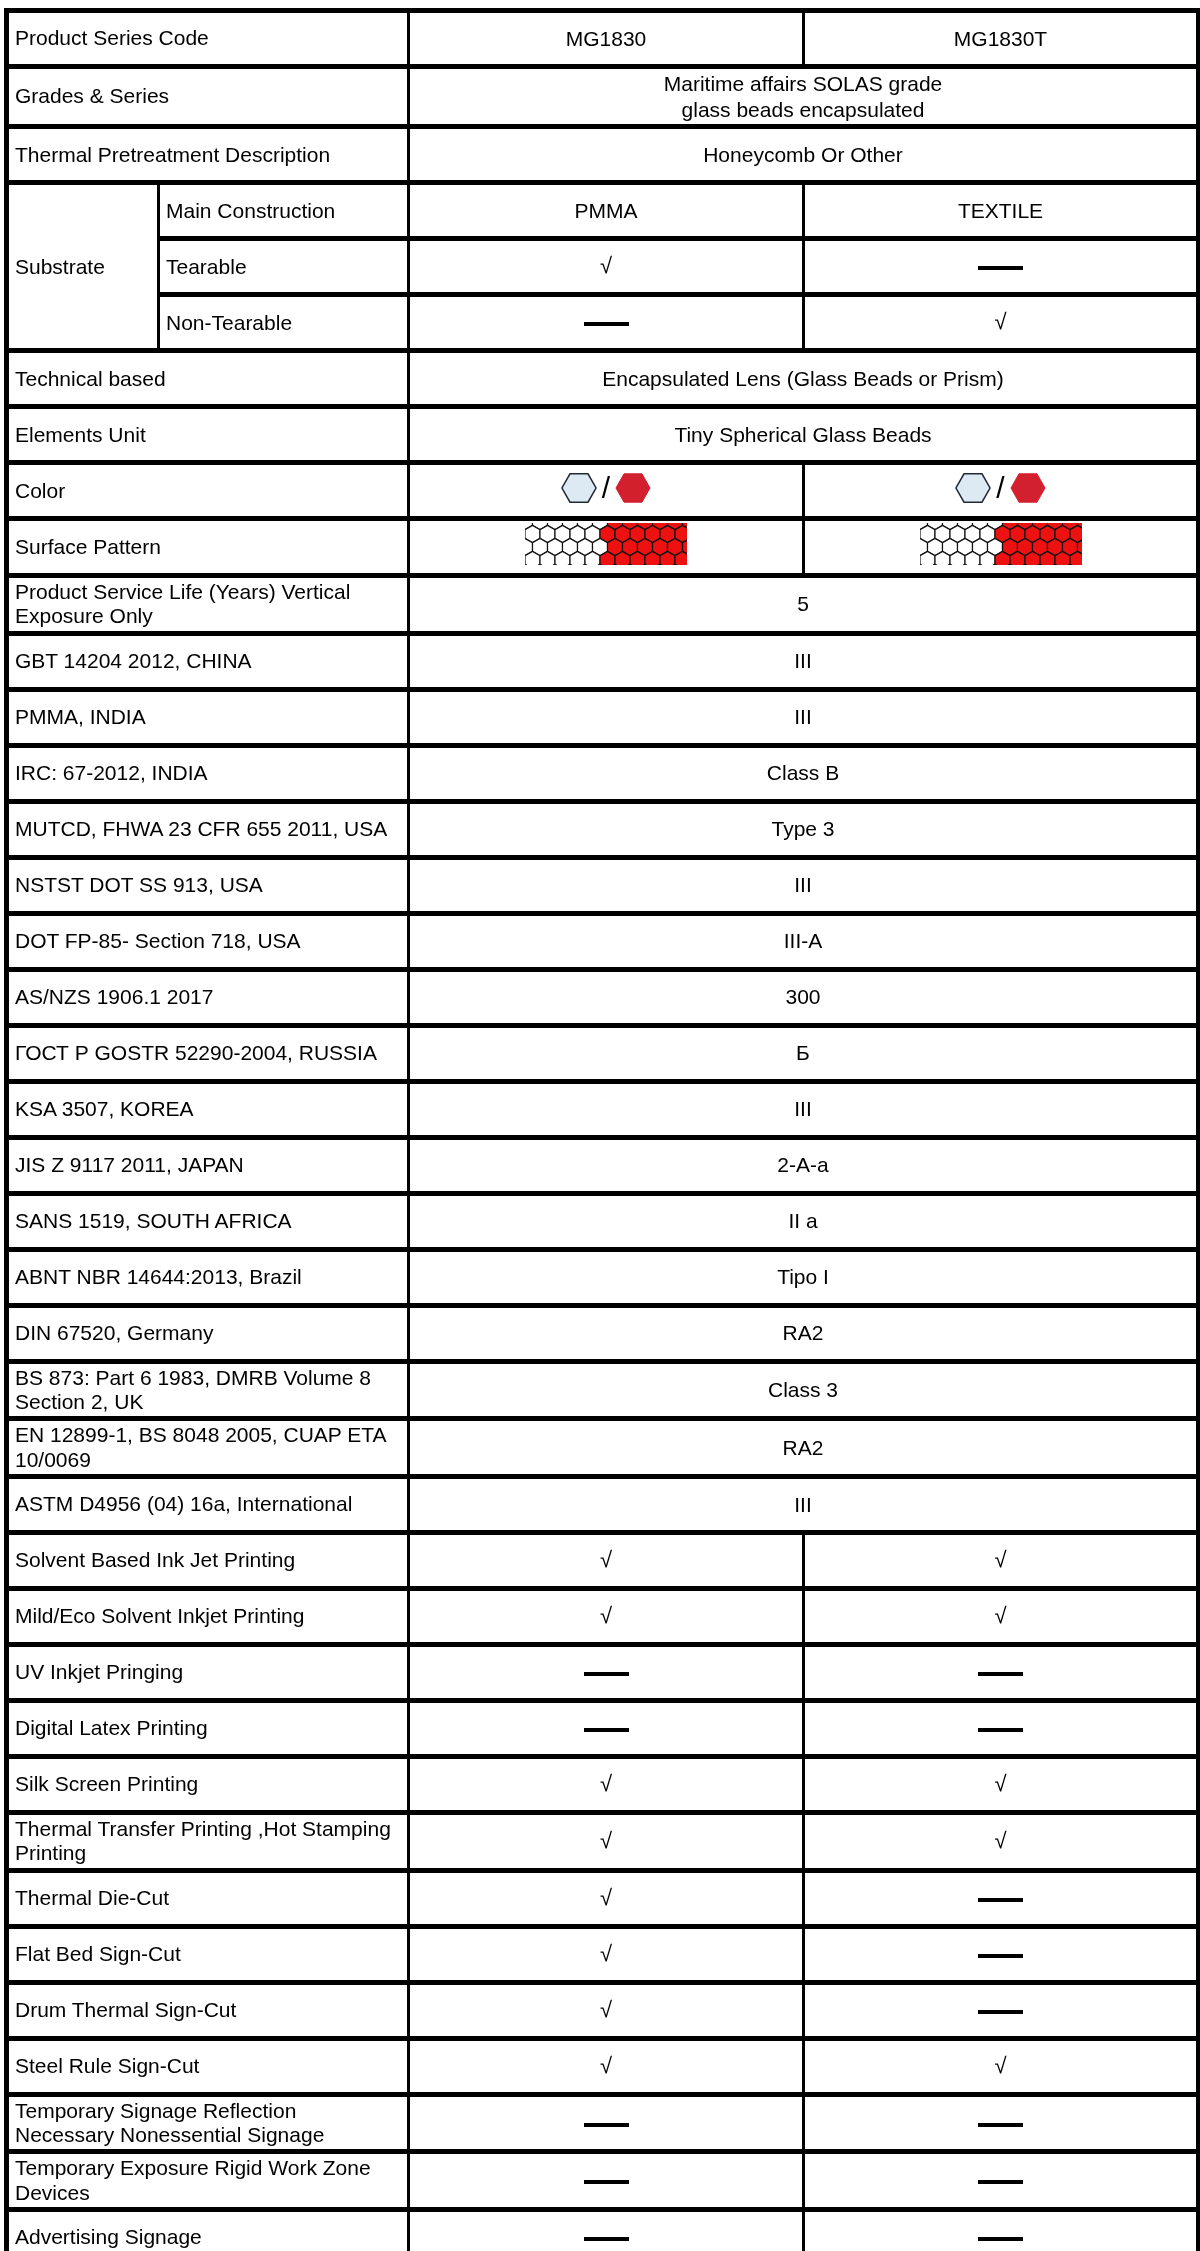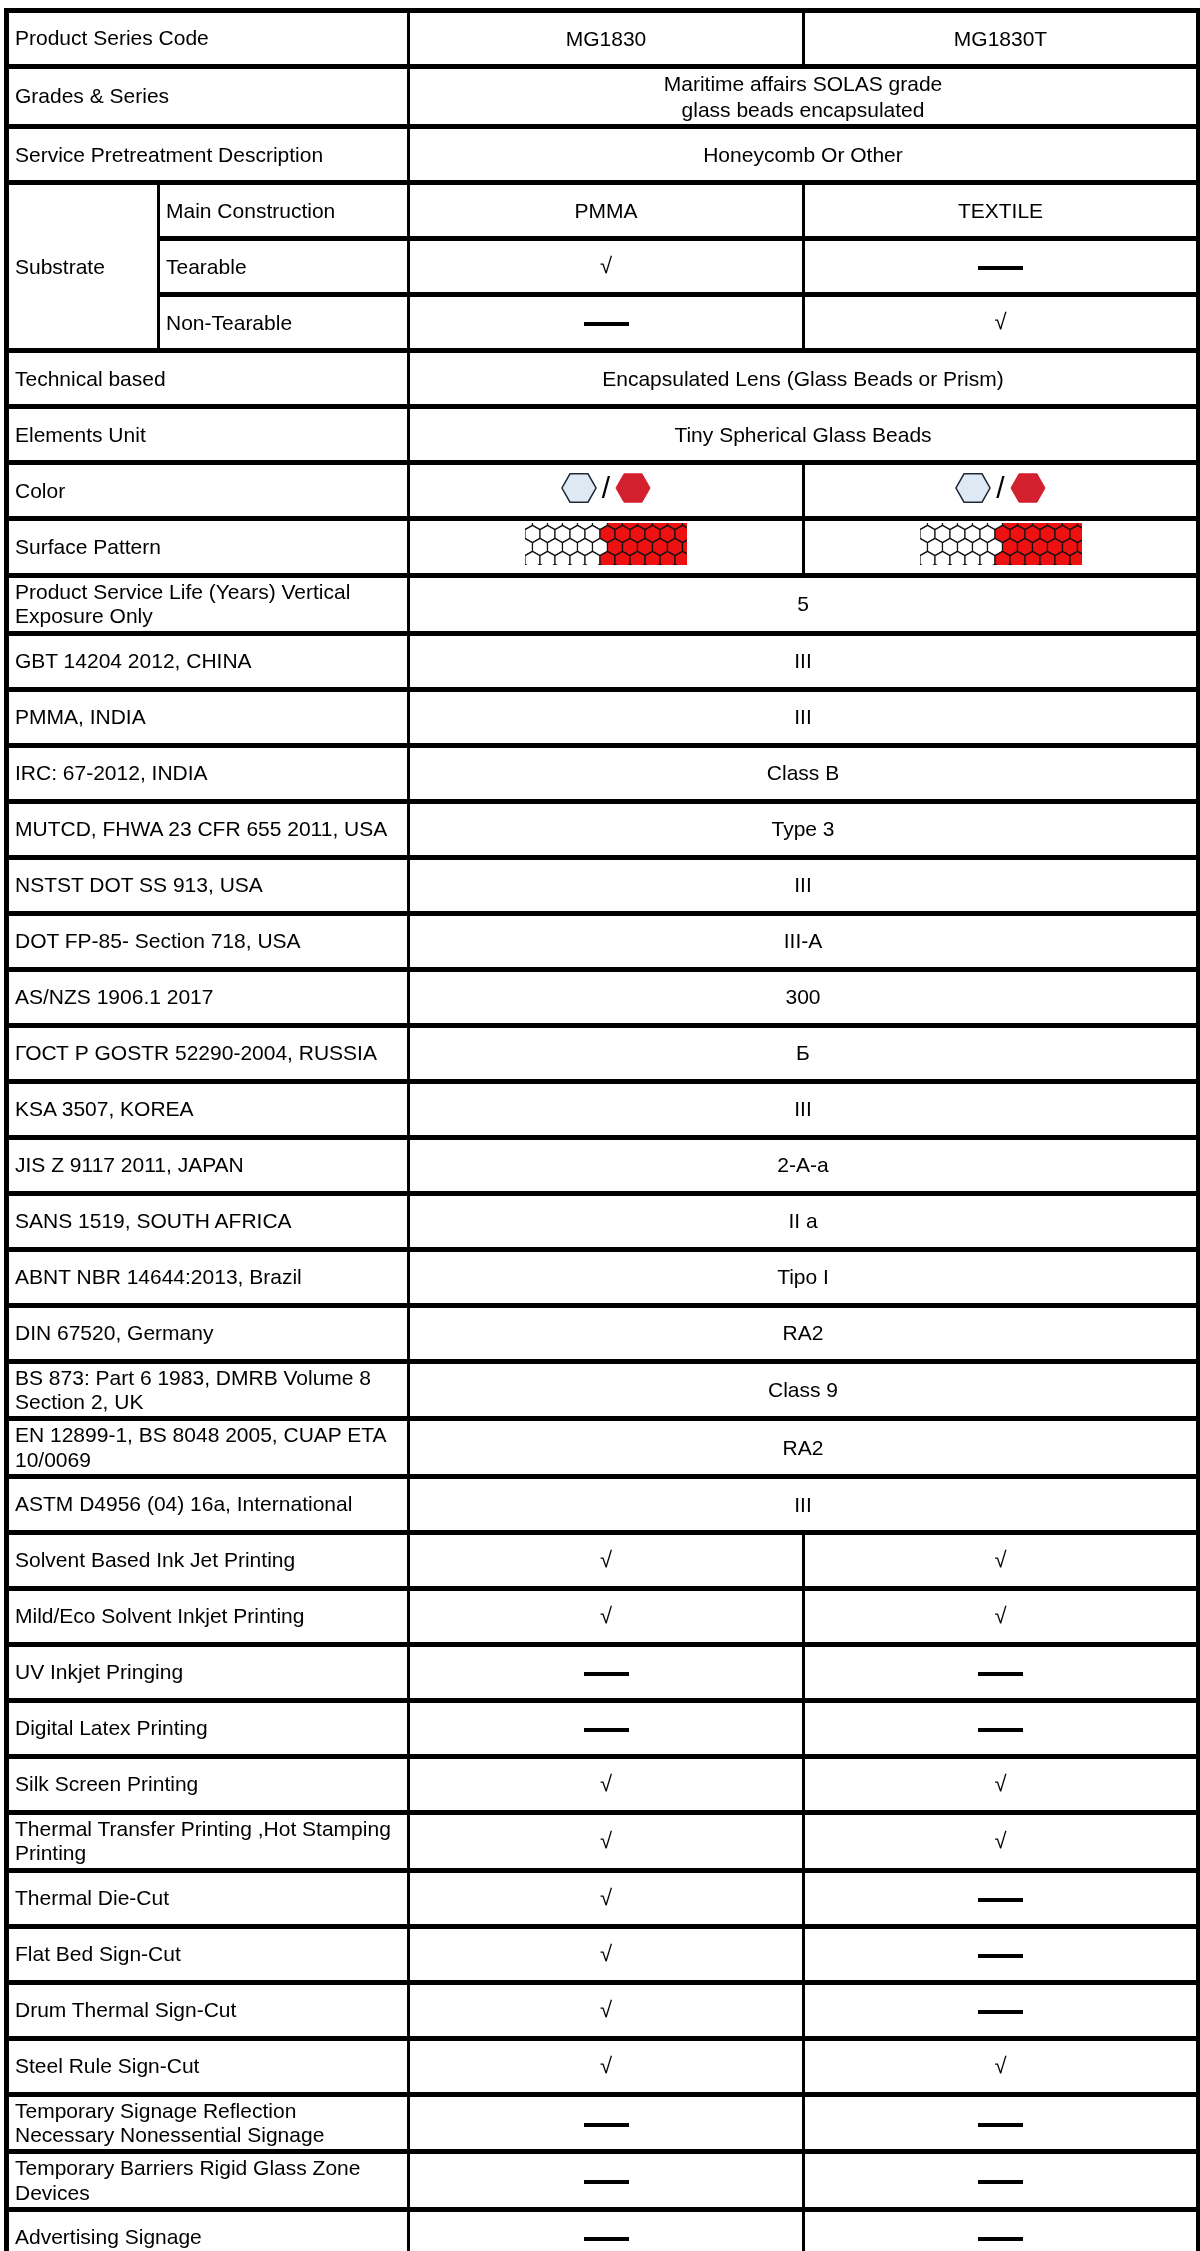--- a/index.html
+++ b/index.html
@@ -74,21 +74,21 @@
         <td class="label" colspan="2">Product Series Code</td>
         <td class="value">MG1830</td>
         <td class="value">MG1830T</td>
       </tr>
       <tr>
         <td class="label" colspan="2">Grades &amp; Series</td>
         <td colspan="2" class="value">Maritime affairs SOLAS grade
 glass beads encapsulated</td>
       </tr>
       <tr>
-        <td class="label" colspan="2">Service Pretreatment Description</td>
+        <td class="label" colspan="2">Thermal Pretreatment Description</td>
         <td colspan="2" class="value">Honeycomb Or Other</td>
       </tr>
       <tr>
         <td class="label" rowspan="3">Substrate</td>
         <td class="label">Main Construction</td>
         <td class="value">PMMA</td>
         <td class="value">TEXTILE</td>
       </tr>
       <tr>
         <td class="label">Tearable</td>
@@ -309,21 +309,21 @@
       <tr>
         <td class="label" colspan="2">ABNT NBR 14644:2013, Brazil</td>
         <td colspan="2" class="value">Tipo I</td>
       </tr>
       <tr>
         <td class="label" colspan="2">DIN 67520, Germany</td>
         <td colspan="2" class="value">RA2</td>
       </tr>
       <tr>
         <td class="label" colspan="2">BS 873: Part 6 1983, DMRB Volume 8 Section 2, UK</td>
-        <td colspan="2" class="value">Class 9</td>
+        <td colspan="2" class="value">Class 3</td>
       </tr>
       <tr>
         <td class="label" colspan="2">EN 12899-1, BS 8048 2005, CUAP ETA 10/0069</td>
         <td colspan="2" class="value">RA2</td>
       </tr>
       <tr>
         <td class="label" colspan="2">ASTM D4956 (04) 16a, International</td>
         <td colspan="2" class="value">III</td>
       </tr>
       <tr>
@@ -375,21 +375,21 @@
         <td class="label" colspan="2">Steel Rule Sign-Cut</td>
         <td class="value"><span class="check">√</span></td>
         <td class="value"><span class="check">√</span></td>
       </tr>
       <tr>
         <td class="label" colspan="2">Temporary Signage Reflection Necessary Nonessential Signage</td>
         <td class="value"><span class="dash"></span></td>
         <td class="value"><span class="dash"></span></td>
       </tr>
       <tr>
-        <td class="label" colspan="2">Temporary Barriers Rigid Glass Zone Devices</td>
+        <td class="label" colspan="2">Temporary Exposure Rigid Work Zone Devices</td>
         <td class="value"><span class="dash"></span></td>
         <td class="value"><span class="dash"></span></td>
       </tr>
       <tr>
         <td class="label" colspan="2">Advertising Signage</td>
         <td class="value"><span class="dash"></span></td>
         <td class="value"><span class="dash"></span></td>
       </tr>
     </tbody>
 </table>

